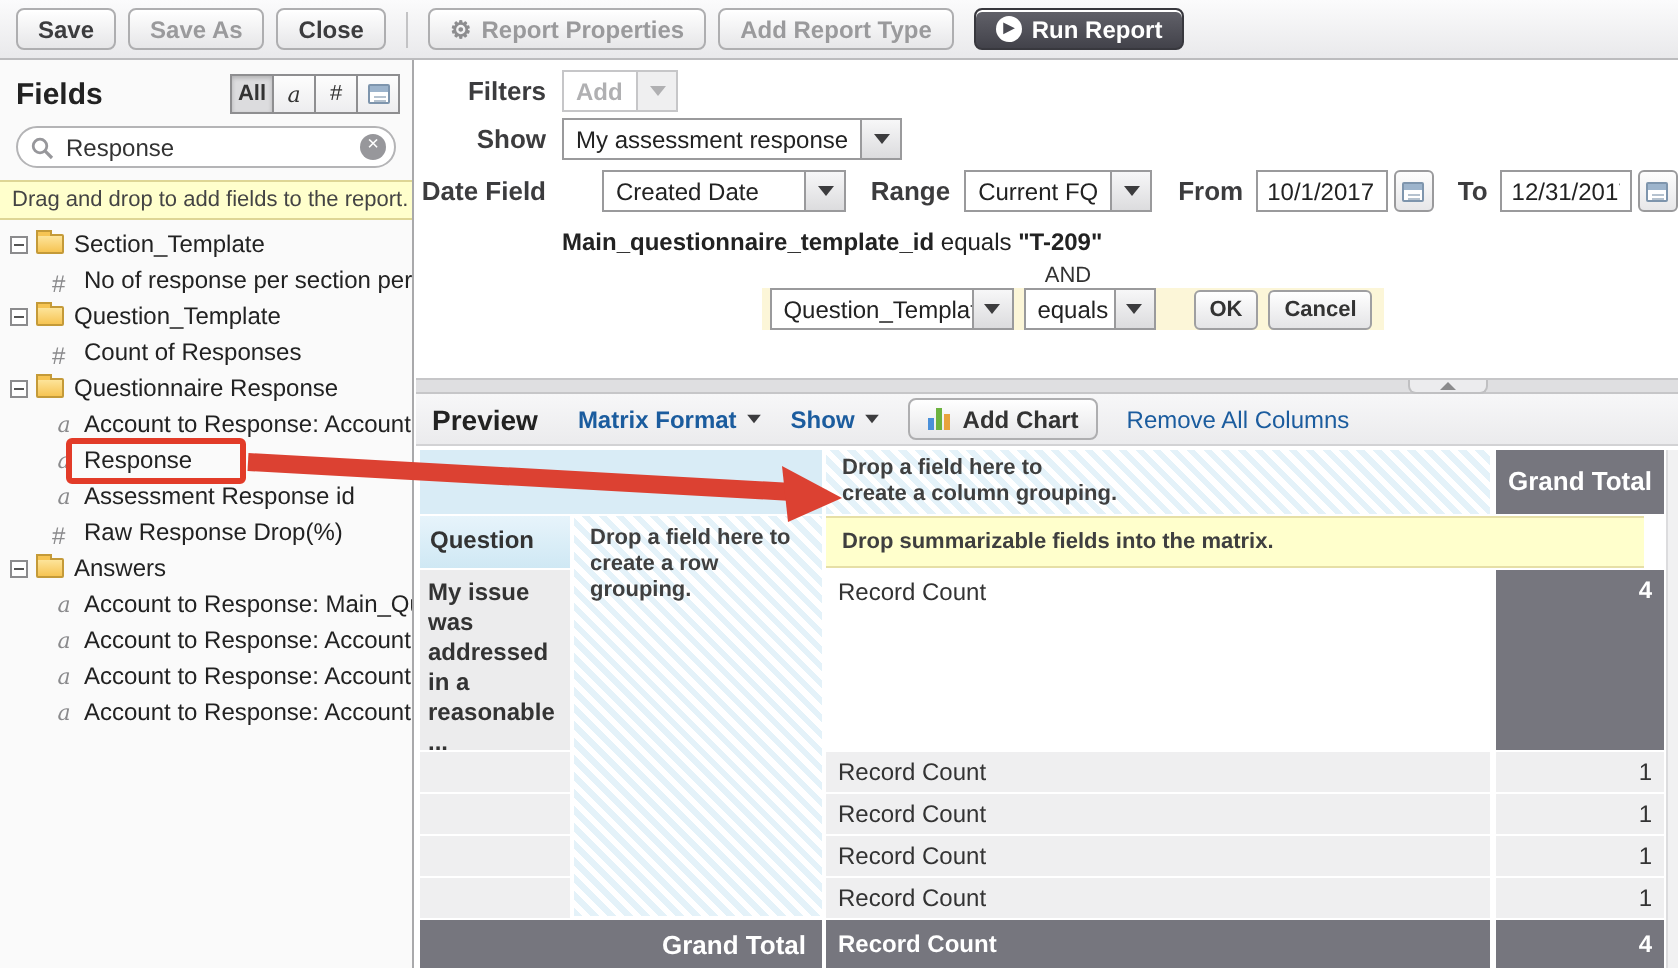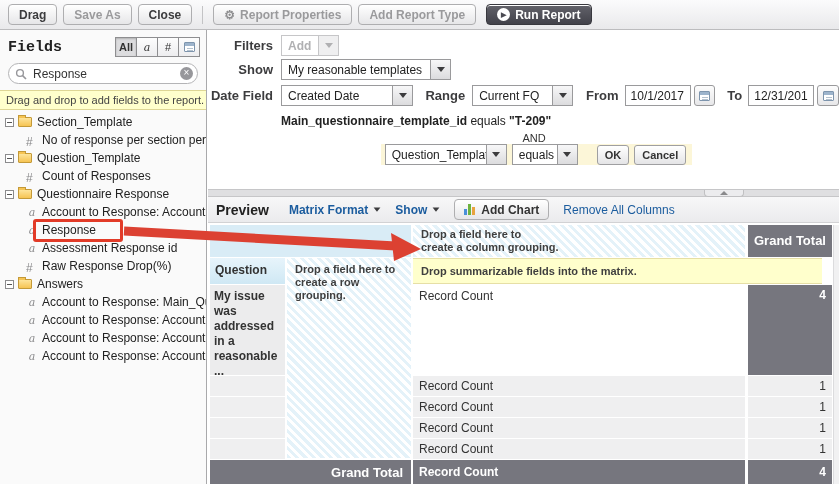--- a/index.html
+++ b/index.html
@@ -17,21 +17,21 @@
   .tsep{width:1px;height:18px;background:#c3c3c5;margin:0 4px;}
   .gear{font-size:12px;color:#8d8d8f;line-height:1;}
   .tb.run{background:linear-gradient(#62626a,#42424a);border-color:#38383e;color:#fff;margin-left:4px;}
   .play{display:inline-block;width:13px;height:13px;border-radius:50%;background:#fff;
     color:#4a4a52;font-size:7px;line-height:13px;text-align:center;}
 
   
   .sidebar{position:absolute;left:0;top:30px;width:207px;height:454px;background:#fafafa;
     border-right:1px solid #a9a9ab;}
   .fields-head{display:flex;align-items:center;justify-content:space-between;padding:7px 6px 4px 8px;}
-  .fields-title{font-size:15px;font-weight:bold;color:#222;font-family:Liberation Mono, monospace;}
+  .fields-title{font-size:15px;font-weight:bold;color:#222;}
   .seg{display:flex;}
   .seg-b{width:22px;height:20px;border:1px solid #8e8e90;margin-left:-1px;background:linear-gradient(#fdfdfd,#ededef);
     font-size:11px;color:#333;display:flex;align-items:center;justify-content:center;padding:0;cursor:pointer;}
   .seg-b.active{background:#dcdcde;font-weight:bold;box-shadow:inset 0 1px 2px rgba(0,0,0,.2);}
   .seg-b.a{font-family:"DejaVu Serif",serif;font-style:italic;}
   .cal-glyph{position:relative;display:inline-block;width:11px;height:10px;border:1px solid #7e95ad;border-radius:1px;background:#fff;}
   .cal-glyph::before{content:"";position:absolute;left:0;right:0;top:0;height:3px;background:#9db4cc;}
   .cal-glyph::after{content:"";position:absolute;left:2px;top:5px;width:6px;height:1px;background:#b5c2cf;box-shadow:0 2px 0 #b5c2cf;}
   .search-row{padding:2px 8px 6px 8px;}
   .search-box{display:flex;align-items:center;height:21px;border:1px solid #b4b4b6;border-radius:11px;
@@ -124,21 +124,21 @@
   
   .anno-box{position:absolute;left:33px;top:219px;width:90px;height:23px;border:3px solid #e23b28;border-radius:3px;z-index:60;}
   .anno-arrow{position:absolute;left:0;top:0;width:839px;height:484px;pointer-events:none;z-index:55;}
 </style>
 </head>
 <body>
 
 <div class="stage">
 
   <div class="toolbar">
-    <button class="tb">Drag</button>
+    <button class="tb">Save</button>
     <button class="tb dim">Save As</button>
     <button class="tb">Close</button>
     <div class="tsep"></div>
     <button class="tb dim">
       <span class="gear">⚙</span>
       <span>Report Properties</span>
     </button>
     <button class="tb dim">Add Report Type</button>
     <button class="tb run">
       <span class="play">▶</span>
@@ -239,29 +239,29 @@
       <span class="dd disabled" style="width:58px;">
         <span class="dd-t">Add</span>
         <span class="dd-b">
             <i class="car"></i>
           </span>
       </span>
     </div>
     <div class="frow" style="top:29px;">
       <span class="flabel">Show</span>
       <span class="dd" style="width:170px;">
-        <span class="dd-t">My reasonable templates</span>
+        <span class="dd-t">My assessment response</span>
         <span class="dd-b">
             <i class="car"></i>
           </span>
       </span>
     </div>
     <div class="frow" style="top:55px;">
       <span class="flabel">Date Field</span>
-      <span class="dd" style="width:134px;">
+      <span class="dd" style="width:134px;margin-left:20px;">
         <span class="dd-t">Created Date</span>
         <span class="dd-b">
             <i class="car"></i>
           </span>
       </span>
       <span class="inline-lbl" style="margin:0 7px 0 12px;">Range</span>
       <span class="dd" style="width:102px;">
         <span class="dd-t">Current FQ</span>
         <span class="dd-b">
             <i class="car"></i>

